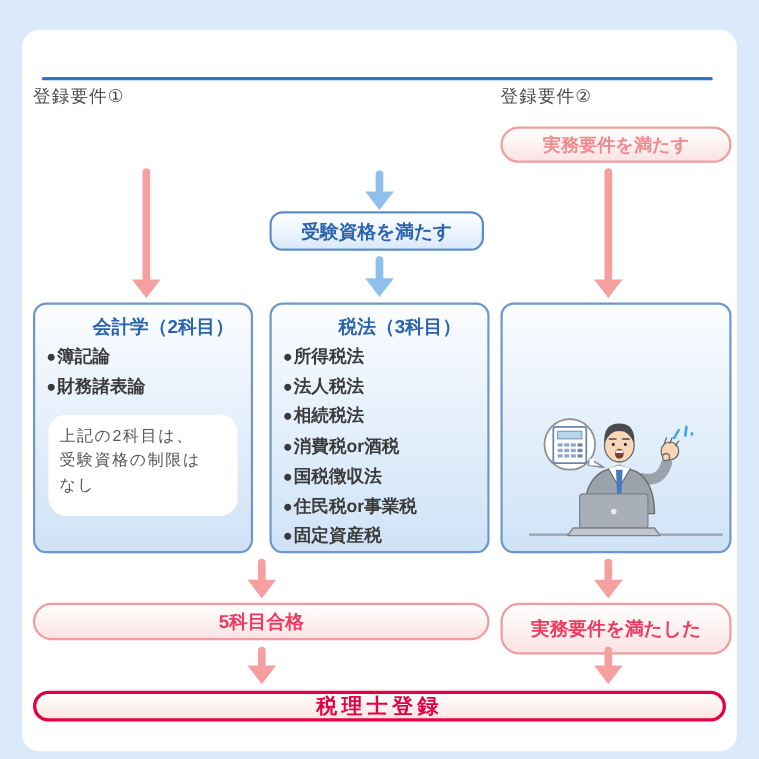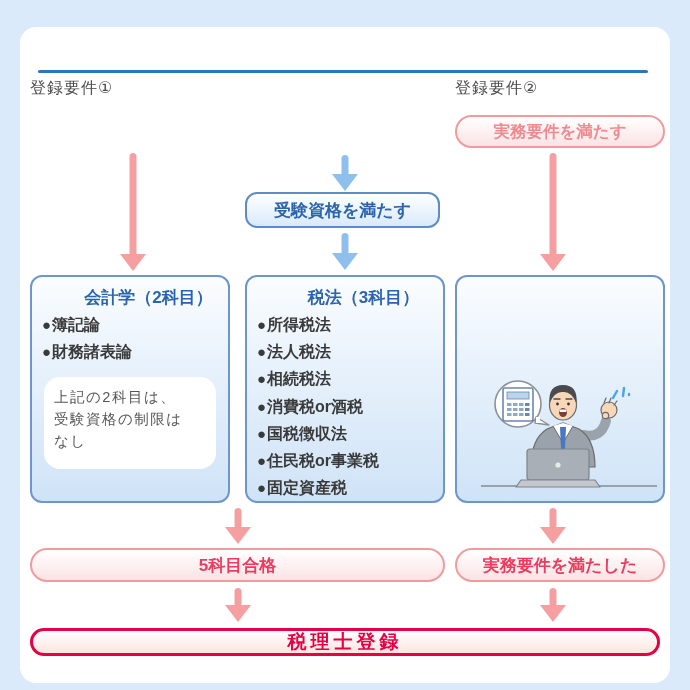--- a/index.html
+++ b/index.html
@@ -34,21 +34,21 @@
   .pink-box {
     position:absolute; border:2px solid #f29b9e; border-radius:17px;
     background:linear-gradient(180deg,#ffffff 0%,#fbe3e4 100%);
     display:flex; align-items:center; justify-content:center;
     font-weight:bold; color:#ef8b90; font-size:16.5px;
   }
   .pink-box.result { color:#ee3a5f; }
   .aim      { left:10px;  top:88px; width:415px; height:33px; }
   .practical{ left:435px; top:88px; width:210px; height:33px; }
   .passed        { left:10px;  top:521px; width:415px; height:34px; font-size:17px; }
-  .practical-done{ left:435px; top:521px; width:210px; height:34px; font-size:17px; }
+  .practical-done{ left:435px; top:521px; width:210px; height:47px; font-size:17px; }
 
   .qualify {
     position:absolute; left:225px; top:165px; width:195px; height:36px;
     border:2.5px solid #5d8cc6; border-radius:12px;
     background:linear-gradient(180deg,#ffffff 0%,#d9e9fa 100%);
     display:flex; align-items:center; justify-content:center;
     font-weight:bold; color:#2b64ad; font-size:17px;
   }
 
   .col-box {

